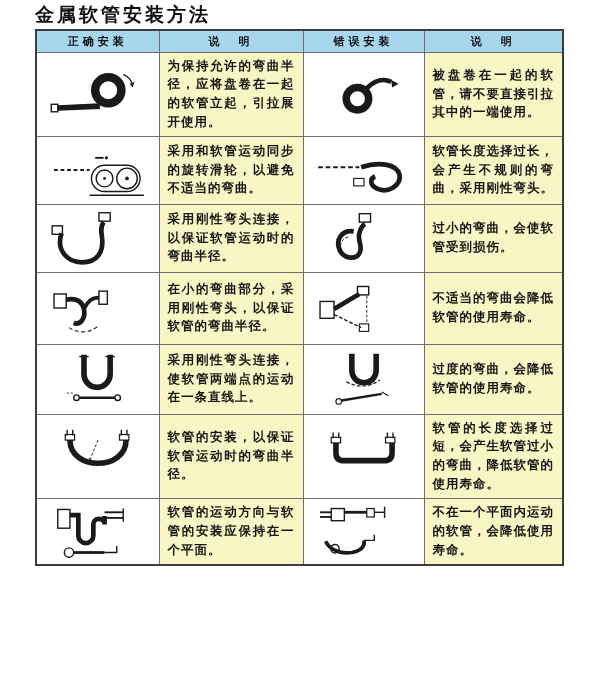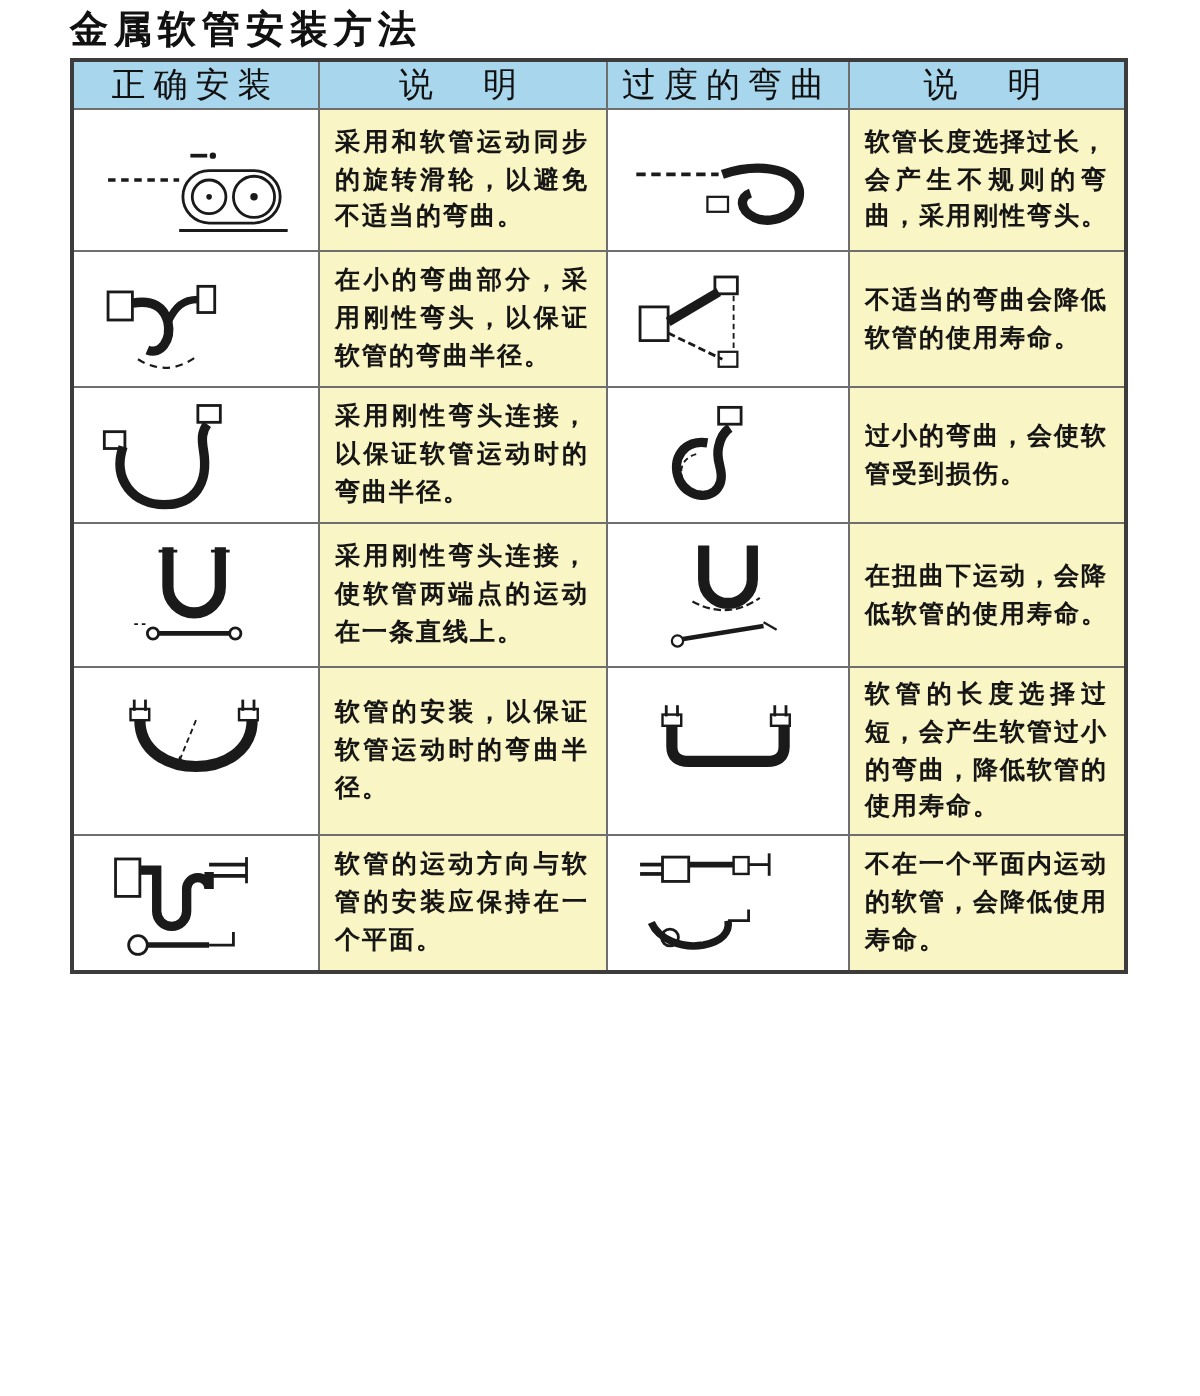--- a/index.html
+++ b/index.html
@@ -14,21 +14,21 @@
     font-size:19px; letter-spacing:3px; color:#111;
   }
   table.tbl {
     position:absolute; left:35px; top:29px; width:527px;
     border-collapse:collapse; table-layout:fixed;
     border:2px solid #3c3c3c;
   }
   col.c1{width:123px} col.c2{width:144px} col.c3{width:121px} col.c4{width:139px}
   th, td { border:1px solid #6e6e6e; }
   th {
-    background:#a8d6ec; height:22px; font-size:17px; font-weight:normal;
+    background:#a8d6ec; height:22px; font-size:11px; font-weight:bold;
     letter-spacing:4px; text-align:center; vertical-align:middle; color:#111;margin-left:48px;
   }
   td.img { background:#ffffff; text-align:center; vertical-align:middle; }
   td.desc {
     background:#faf5c5; font-size:12.5px; font-weight:bold; line-height:1.5;
     letter-spacing:1px; padding:4px 8px; vertical-align:middle; color:#161616;
     text-align:justify;
   }
   tbody tr:nth-child(1){height:71px} tbody tr:nth-child(2){height:68px}
   tbody tr:nth-child(3){height:68px} tbody tr:nth-child(4){height:72px}
@@ -49,26 +49,46 @@
     <colgroup>
         <col class="c1">
         <col class="c2">
         <col class="c3">
         <col class="c4">
       </colgroup>
     <thead>
       <tr>
         <th>正确安装</th>
         <th>说　明</th>
-        <th>过度的弯曲</th>
+        <th>错误安装</th>
         <th>说　明</th>
       </tr>
     </thead>
     <tbody>
 
+      <tr>
+        <td class="img">
+          <svg viewBox="0 0 110 62">
+            <circle class="s" cx="66" cy="27" r="14" stroke-width="9"></circle>
+            <line class="s" x1="12" y1="46" x2="57" y2="44" stroke-width="6"></line>
+            <rect class="s" x="5" y="42" width="7" height="8" fill="#fff" stroke-width="1.5"></rect>
+            <path class="s" d="M82,10 q7,3 9,9" stroke-width="1.5"></path>
+            <path class="f" d="M89,20 l5,-2 -2,6 z"></path>
+          </svg>
+        </td>
+        <td class="desc">为保持允许的弯曲半径，应将盘卷在一起的软管立起，引拉展开使用。</td>
+        <td class="img">
+          <svg viewBox="0 0 110 62">
+            <circle class="s" cx="48" cy="36" r="12" stroke-width="8"></circle>
+            <path class="s" d="M57,26 C66,16 76,14 84,18" stroke-width="5"></path>
+            <path class="f" d="M84,16 l8,4 -7,4 z"></path>
+          </svg>
+        </td>
+        <td class="desc">被盘卷在一起的软管，请不要直接引拉其中的一端使用。</td>
+      </tr>
 
 
       <tr>
         <td class="img">
           <svg viewBox="0 0 110 62">
             <line class="s" x1="8" y1="31" x2="46" y2="31" stroke-width="2" stroke-dasharray="4,3"></line>
             <line class="s" x1="52" y1="18" x2="61" y2="18" stroke-width="2"></line>
             <circle class="f" cx="64" cy="18" r="1.7"></circle>
             <rect class="s" x="48" y="26" width="52" height="28" rx="14" stroke-width="1.5"></rect>
             <circle class="s" cx="62" cy="40" r="9" stroke-width="1.5"></circle>
@@ -85,58 +105,58 @@
             <rect class="s" x="44" y="40" width="11" height="8" stroke-width="1.2"></rect>
             <path class="s" d="M52,28 C70,22 90,24 93,36 C95,48 80,56 69,51 C61,47 61,40 67,38" stroke-width="5"></path>
           </svg>
         </td>
         <td class="desc">软管长度选择过长，会产生不规则的弯曲，采用刚性弯头。</td>
       </tr>
 
       <tr>
         <td class="img">
           <svg viewBox="0 0 110 62">
+            <rect class="s" x="6" y="18" width="11" height="9" stroke-width="1.5"></rect>
+            <path class="s" d="M16,26 C10,44 22,57 38,57 C54,57 62,46 59,28 C58,22 58,18 61,14" stroke-width="5"></path>
+            <rect class="s" x="56" y="4" width="12" height="9" stroke-width="1.5"></rect>
+          </svg>
+        </td>
+        <td class="desc">采用刚性弯头连接，以保证软管运动时的弯曲半径。</td>
+        <td class="img">
+          <svg viewBox="0 0 110 62">
+            <path class="s" d="M44,24 C32,22 24,32 29,44 C34,54 48,55 51,45 C53,38 48,34 50,26 C51,21 53,18 56,16" stroke-width="5"></path>
+            <rect class="s" x="50" y="5" width="12" height="9" stroke-width="1.5"></rect>
+            <path class="s" d="M38,30 C30,32 28,40 32,46" stroke-width="1" stroke-dasharray="3,2"></path>
+          </svg>
+        </td>
+        <td class="desc">过小的弯曲，会使软管受到损伤。</td>
+      </tr>
+
+      <tr>
+        <td class="img">
+          <svg viewBox="0 0 110 62">
             <rect class="s" x="8" y="16" width="13" height="15" stroke-width="1.5"></rect>
             <path class="s" d="M21,22 C32,20 38,24 40,32 C42,42 36,50 29,47" stroke-width="5"></path>
             <path class="s" d="M40,32 C44,24 48,20 56,20" stroke-width="4"></path>
             <rect class="s" x="56" y="13" width="9" height="14" stroke-width="1.5"></rect>
             <path class="s" d="M24,52 Q40,62 56,50" stroke-width="1.2" stroke-dasharray="4,3"></path>
           </svg>
         </td>
         <td class="desc">在小的弯曲部分，采用刚性弯头，以保证软管的弯曲半径。</td>
         <td class="img">
           <svg viewBox="0 0 110 62">
             <rect class="s" x="8" y="24" width="15" height="18" stroke-width="1.5"></rect>
             <path class="s" d="M23,32 L50,16" stroke-width="5"></path>
             <rect class="s" x="48" y="8" width="12" height="9" stroke-width="1.5"></rect>
             <path class="s" d="M23,38 L52,52" stroke-width="1.5" stroke-dasharray="4,2"></path>
             <rect class="s" x="50" y="48" width="10" height="8" stroke-width="1.2"></rect>
             <line class="s" x1="58" y1="18" x2="58" y2="46" stroke-width="1" stroke-dasharray="3,2"></line>
           </svg>
         </td>
         <td class="desc">不适当的弯曲会降低软管的使用寿命。</td>
-      </tr>
-
-      <tr>
-        <td class="img">
-          <svg viewBox="0 0 110 62">
-            <rect class="s" x="6" y="18" width="11" height="9" stroke-width="1.5"></rect>
-            <path class="s" d="M16,26 C10,44 22,57 38,57 C54,57 62,46 59,28 C58,22 58,18 61,14" stroke-width="5"></path>
-            <rect class="s" x="56" y="4" width="12" height="9" stroke-width="1.5"></rect>
-          </svg>
-        </td>
-        <td class="desc">采用刚性弯头连接，以保证软管运动时的弯曲半径。</td>
-        <td class="img">
-          <svg viewBox="0 0 110 62">
-            <path class="s" d="M44,24 C32,22 24,32 29,44 C34,54 48,55 51,45 C53,38 48,34 50,26 C51,21 53,18 56,16" stroke-width="5"></path>
-            <rect class="s" x="50" y="5" width="12" height="9" stroke-width="1.5"></rect>
-            <path class="s" d="M38,30 C30,32 28,40 32,46" stroke-width="1" stroke-dasharray="3,2"></path>
-          </svg>
-        </td>
-        <td class="desc">过小的弯曲，会使软管受到损伤。</td>
       </tr>
 
       <tr>
         <td class="img">
           <svg viewBox="0 0 110 62">
             <path class="s" d="M40,5 L40,26 A14,14 0 0 0 68,26 L68,5" stroke-width="6"></path>
             <line class="s" x1="35" y1="7" x2="45" y2="7" stroke-width="1.5"></line>
             <line class="s" x1="63" y1="7" x2="73" y2="7" stroke-width="1.5"></line>
             <circle class="s" cx="32" cy="51" r="3" stroke-width="1.5"></circle>
             <circle class="s" cx="76" cy="51" r="3" stroke-width="1.5"></circle>
@@ -147,21 +167,21 @@
         <td class="desc">采用刚性弯头连接，使软管两端点的运动在一条直线上。</td>
         <td class="img">
           <svg viewBox="0 0 110 62">
             <path class="s" d="M42,4 L42,22 A13,13 0 0 0 68,22 L68,4" stroke-width="6"></path>
             <path class="s" d="M36,34 Q55,44 72,32" stroke-width="1.2" stroke-dasharray="4,2"></path>
             <circle class="s" cx="28" cy="55" r="3" stroke-width="1.2"></circle>
             <path class="s" d="M31,54 L74,47" stroke-width="2.5"></path>
             <line class="s" x1="74" y1="45" x2="81" y2="49" stroke-width="1.2"></line>
           </svg>
         </td>
-        <td class="desc">在扭曲下运动，会降低软管的使用寿命。</td>
+        <td class="desc">过度的弯曲，会降低软管的使用寿命。</td>
       </tr>
 
 
       <tr>
         <td class="img">
           <svg viewBox="0 0 110 62">
             <line class="s" x1="22" y1="3" x2="22" y2="9" stroke-width="1.5"></line>
             <line class="s" x1="28" y1="3" x2="28" y2="9" stroke-width="1.5"></line>
             <rect class="s" x="20" y="8" width="10" height="6" stroke-width="1.3"></rect>
             <line class="s" x1="80" y1="3" x2="80" y2="9" stroke-width="1.5"></line>

